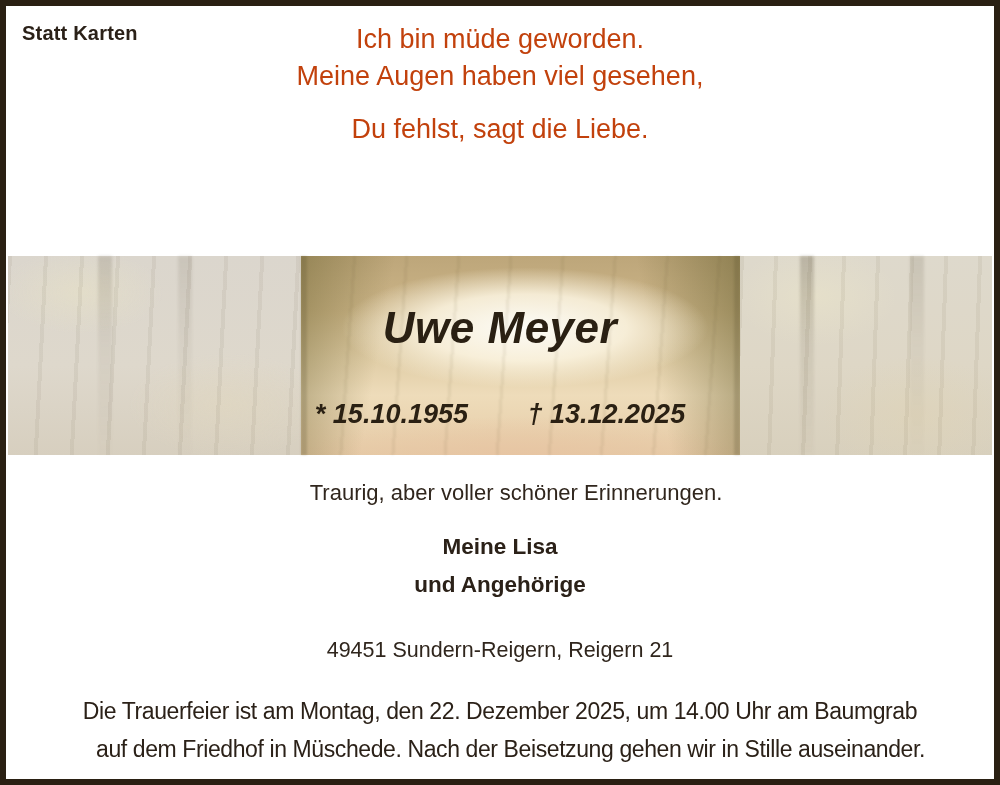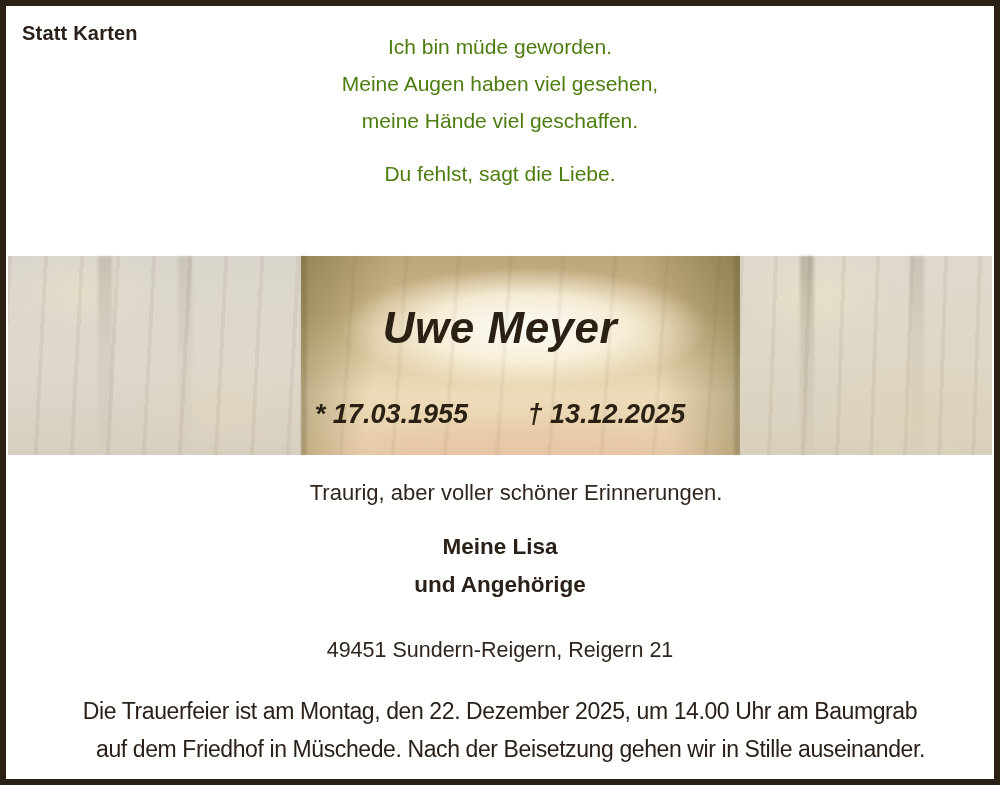--- a/index.html
+++ b/index.html
@@ -18,21 +18,21 @@
 
   
   .statt-karten {
     position: absolute; top: 16px; left: 16px;
     font-size: 20px; font-weight: bold; color: #2b2118;
     letter-spacing: 0.2px;
     text-align: center;
   }
 
   
-  .poem { top: 22px; font-size: 21px; line-height: 37px; color: #4d7c0f; }
+  .poem { top: 15px; font-size: 27px; line-height: 37px; color: #c2410c; }
   .poem .stanza2 { margin-top: 16px; }
 
   
   .banner {
     position: absolute; top: 250px; left: 2px; right: 2px; height: 199px;
   }
   .photo-side {
     position: absolute; top: 0; bottom: 0;
     background:
       repeating-linear-gradient(93deg, rgba(125,115,95,0.10) 0px, rgba(125,115,95,0.10) 4px, rgba(0,0,0,0) 4px, rgba(0,0,0,0) 36px),
@@ -100,21 +100,20 @@
 </style>
 </head>
 <body>
 
 <div class="statt-karten">Statt Karten</div>
 
 <div class="abs poem centered">
   <div class="stanza1">
     <div>Ich bin müde geworden.</div>
     <div>Meine Augen haben viel gesehen,</div>
-    <div>meine Hände viel geschaffen.</div>
   </div>
   <div class="stanza2">
     <div>Du fehlst, sagt die Liebe.</div>
   </div>
 </div>
 
 <div class="banner">
   <div class="photo-side left">
     <div class="faded-trunk" style="left: 90px; opacity: 0.35;"></div>
     <div class="faded-trunk" style="left: 170px; opacity: 0.25;"></div>
@@ -123,21 +122,21 @@
     <div class="trunks"></div>
   </div>
   <div class="photo-side right">
     <div class="faded-trunk" style="left: 60px; opacity: 0.55;"></div>
     <div class="faded-trunk" style="left: 170px; opacity: 0.3;"></div>
   </div>
 </div>
 
 <div class="deceased-name">Uwe Meyer</div>
 <div class="life-dates">
-  <span class="birth">* 17.03.1955</span>
+  <span class="birth">* 15.10.1955</span>
   <span class="death">† 13.12.2025</span>
 </div>
 
 <div class="abs centered condolence-line">Traurig, aber voller schöner Erinnerungen.</div>
 <div class="abs centered family-line-1">Meine Lisa</div>
 <div class="abs centered family-line-2">und Angehörige</div>
 <div class="abs centered address-line">49451 Sundern-Reigern, Reigern 21</div>
 
 <div class="abs centered funeral-line l1">Die Trauerfeier ist am Montag, den 22. Dezember 2025, um 14.00 Uhr am Baumgrab</div>
 <div class="abs centered funeral-line l2">auf dem Friedhof in Müschede. Nach der Beisetzung gehen wir in Stille auseinander.</div>

